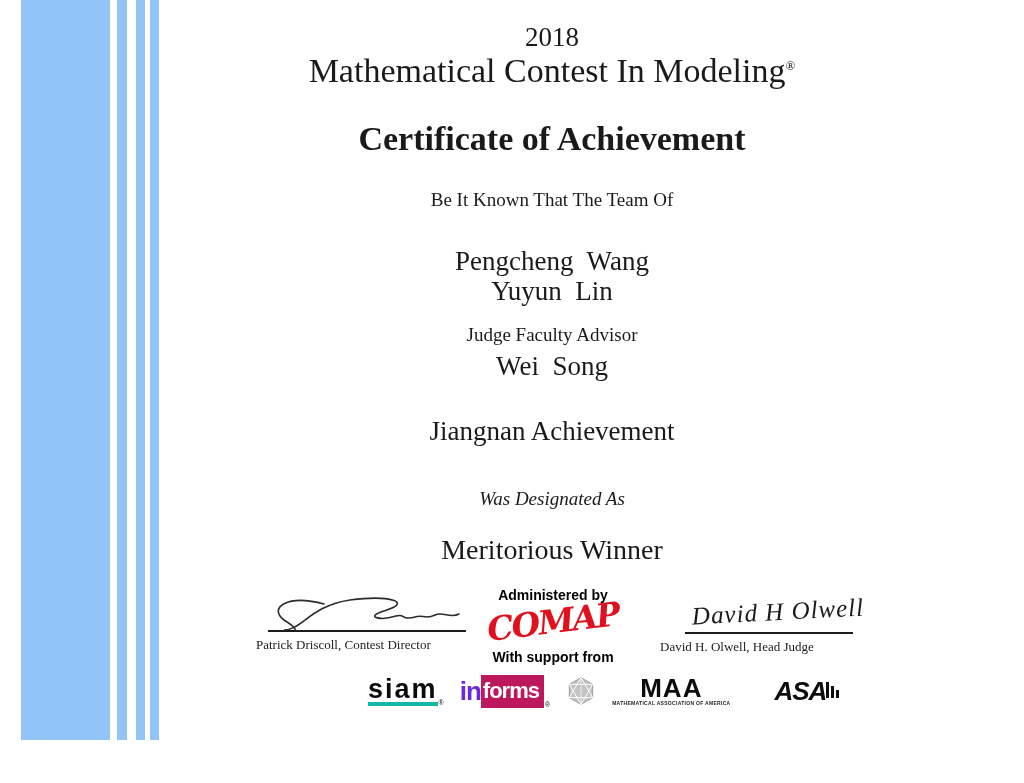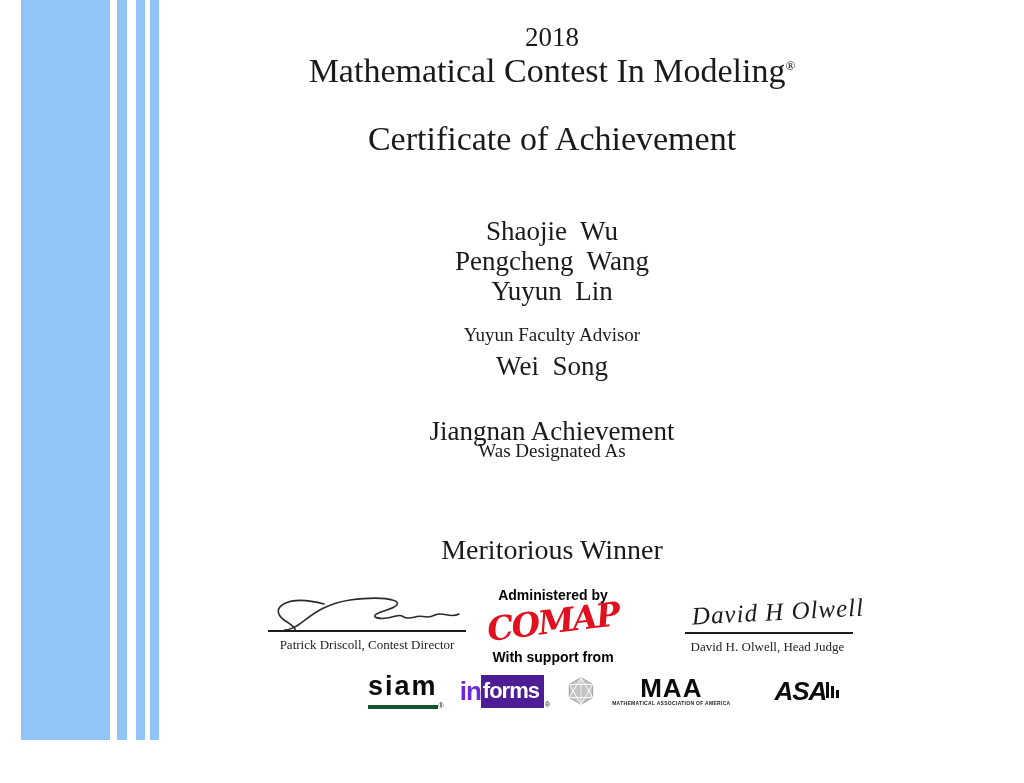--- a/index.html
+++ b/index.html
@@ -22,37 +22,37 @@
   .stripe-thin1 { left: 117px; width: 10px; }
   .stripe-thin2 { left: 136px; width: 9px; }
   .stripe-thin3 { left: 150px; width: 9px; }
 
   
   .content { position: absolute; left: 120px; right: 40px; top: 0; height: 100%; }
   .cline { position: absolute; left: 0; right: 0; text-align: center; white-space: pre; }
   .year        { top: 22px;  font-size: 27px; }
   .title       { top: 52px;  font-size: 34px; }
   .title sup   { font-size: 13px; vertical-align: super; }
-  .subtitle    { top: 120px; font-size: 34px; }
+  .subtitle    { top: 120px; font-size: 34px; font-weight: bold; }
   .small-label { font-size: 19px; }
   .team-intro      { top: 189px; }
   .member-1        { top: 216px; font-size: 27px; }
   .member-2        { top: 246px; font-size: 27px; }
   .member-3        { top: 276px; font-size: 27px; }
   .advisor-intro   { top: 324px; }
   .advisor-name    { top: 351px; font-size: 27px; }
   .of-label        { top: 400px; font-size: 17px; }
   .institution     { top: 416px; font-size: 27px; }
-  .designated      { top: 440px; }
+  .designated      { top: 488px; font-style: italic; }
   .designation     { top: 489px; font-size: 28px; margin-top: 45px; }
 
   
   .sig-svg { position: absolute; }
   .sig-line { position: absolute; height: 2px; background: #1c1c1c; }
-  .sig-caption { position: absolute; font-size: 13px; text-align: center; color: #222; }
+  .sig-caption { position: absolute; font-size: 13px; text-align: left; color: #222; }
   .left-sig-svg   { left: 262px; top: 586px; width: 208px; height: 48px; }
   .left-sig-line  { left: 268px; top: 630px; width: 198px; }
   .left-sig-cap   { left: 256px; top: 637px; width: 222px; }
   .right-sig-text {
     position: absolute; left: 688px; top: 598px; width: 180px;
     font-style: italic; font-size: 25px; text-align: center;
     transform: rotate(-3deg); letter-spacing: 1px; white-space: nowrap;
   }
   .right-sig-line { left: 685px; top: 632px; width: 168px; }
   .right-sig-cap  { left: 660px; top: 639px; width: 215px; }
@@ -79,28 +79,28 @@
   
   .sponsor-row {
     position: absolute; left: 368px; top: 672px; height: 38px;
     display: flex; align-items: center; gap: 16px;
     font-family: "Liberation Sans", sans-serif;
   }
   .siam-logo { display: flex; align-items: flex-start; }
   .siam-text {
     font-weight: 700; font-size: 27px; line-height: 24px;
     letter-spacing: 2px; color: #0c0c0c;
-    border-bottom: 4px solid #14532d; padding-bottom: 7px;
+    border-bottom: 4px solid #14b8a6; padding-bottom: 1px;
   }
   .reg-mark { font-size: 7px; color: #0c0c0c; align-self: flex-end; margin-left: 1px; }
   .informs-logo { display: flex; align-items: center; }
   .informs-in   { font-weight: 700; font-size: 26px; color: #6d28d9; letter-spacing: -1px; }
   .informs-forms {
     font-weight: 700; font-size: 22px; color: #fff; letter-spacing: -1px;
-    background: #4c1d95; padding: 3px 5px 4px 2px;
+    background: #be185d; padding: 3px 5px 4px 2px;
   }
   .maa-logo { display: flex; align-items: center; gap: 16px; }
   .maa-col  { display: flex; flex-direction: column; align-items: center; }
   .maa-text { font-weight: 700; font-size: 26px; line-height: 24px; color: #0c0c0c; letter-spacing: 1px; }
   .maa-caption { font-size: 5px; font-weight: 700; letter-spacing: 0.3px; color: #222; white-space: nowrap; }
   .asa-logo { display: flex; align-items: center; margin-left: 28px; }
   .asa-text { font-weight: 700; font-size: 26px; line-height: 24px; color: #0c0c0c; font-style: italic; letter-spacing: -1px; }
 </style>
 </head>
 <body>
@@ -108,25 +108,25 @@
 <div class="stripe stripe-band"></div>
 <div class="stripe stripe-thin1"></div>
 <div class="stripe stripe-thin2"></div>
 <div class="stripe stripe-thin3"></div>
 
 <div class="content">
   <div class="cline year">2018</div>
   <div class="cline title"><span>Mathematical Contest In Modeling</span><sup>®</sup></div>
   <div class="cline subtitle">Certificate of Achievement</div>
 
-  <div class="cline member-1">Shaojie  Wu</div>
+  <div class="cline small-label team-intro">Be It Known That The Team Of</div>
   <div class="cline member-2">Pengcheng  Wang</div>
   <div class="cline member-3">Yuyun  Lin</div>
 
-  <div class="cline small-label advisor-intro">Yuyun Faculty Advisor</div>
+  <div class="cline small-label advisor-intro">Judge Faculty Advisor</div>
   <div class="cline advisor-name">Wei  Song</div>
 
   <div class="cline institution">Jiangnan Achievement</div>
 
   <div class="cline small-label designated">Was Designated As</div>
   <div class="cline designation">Meritorious Winner</div>
 </div>
 
 <svg class="sig-svg left-sig-svg" viewBox="0 0 208 48">
   <path d="M 62 18 C 25 8, 6 22, 22 34 C 38 44, 36 47, 22 44 C 40 44, 48 20, 88 14 C 128 9, 152 16, 122 25 C 102 31, 118 35, 134 30 C 144 27, 138 35, 153 31 C 161 28, 163 34, 173 29 C 181 25, 188 33, 197 28" fill="none" stroke="#2a2a2a" stroke-width="1.6" stroke-linecap="round"></path>

